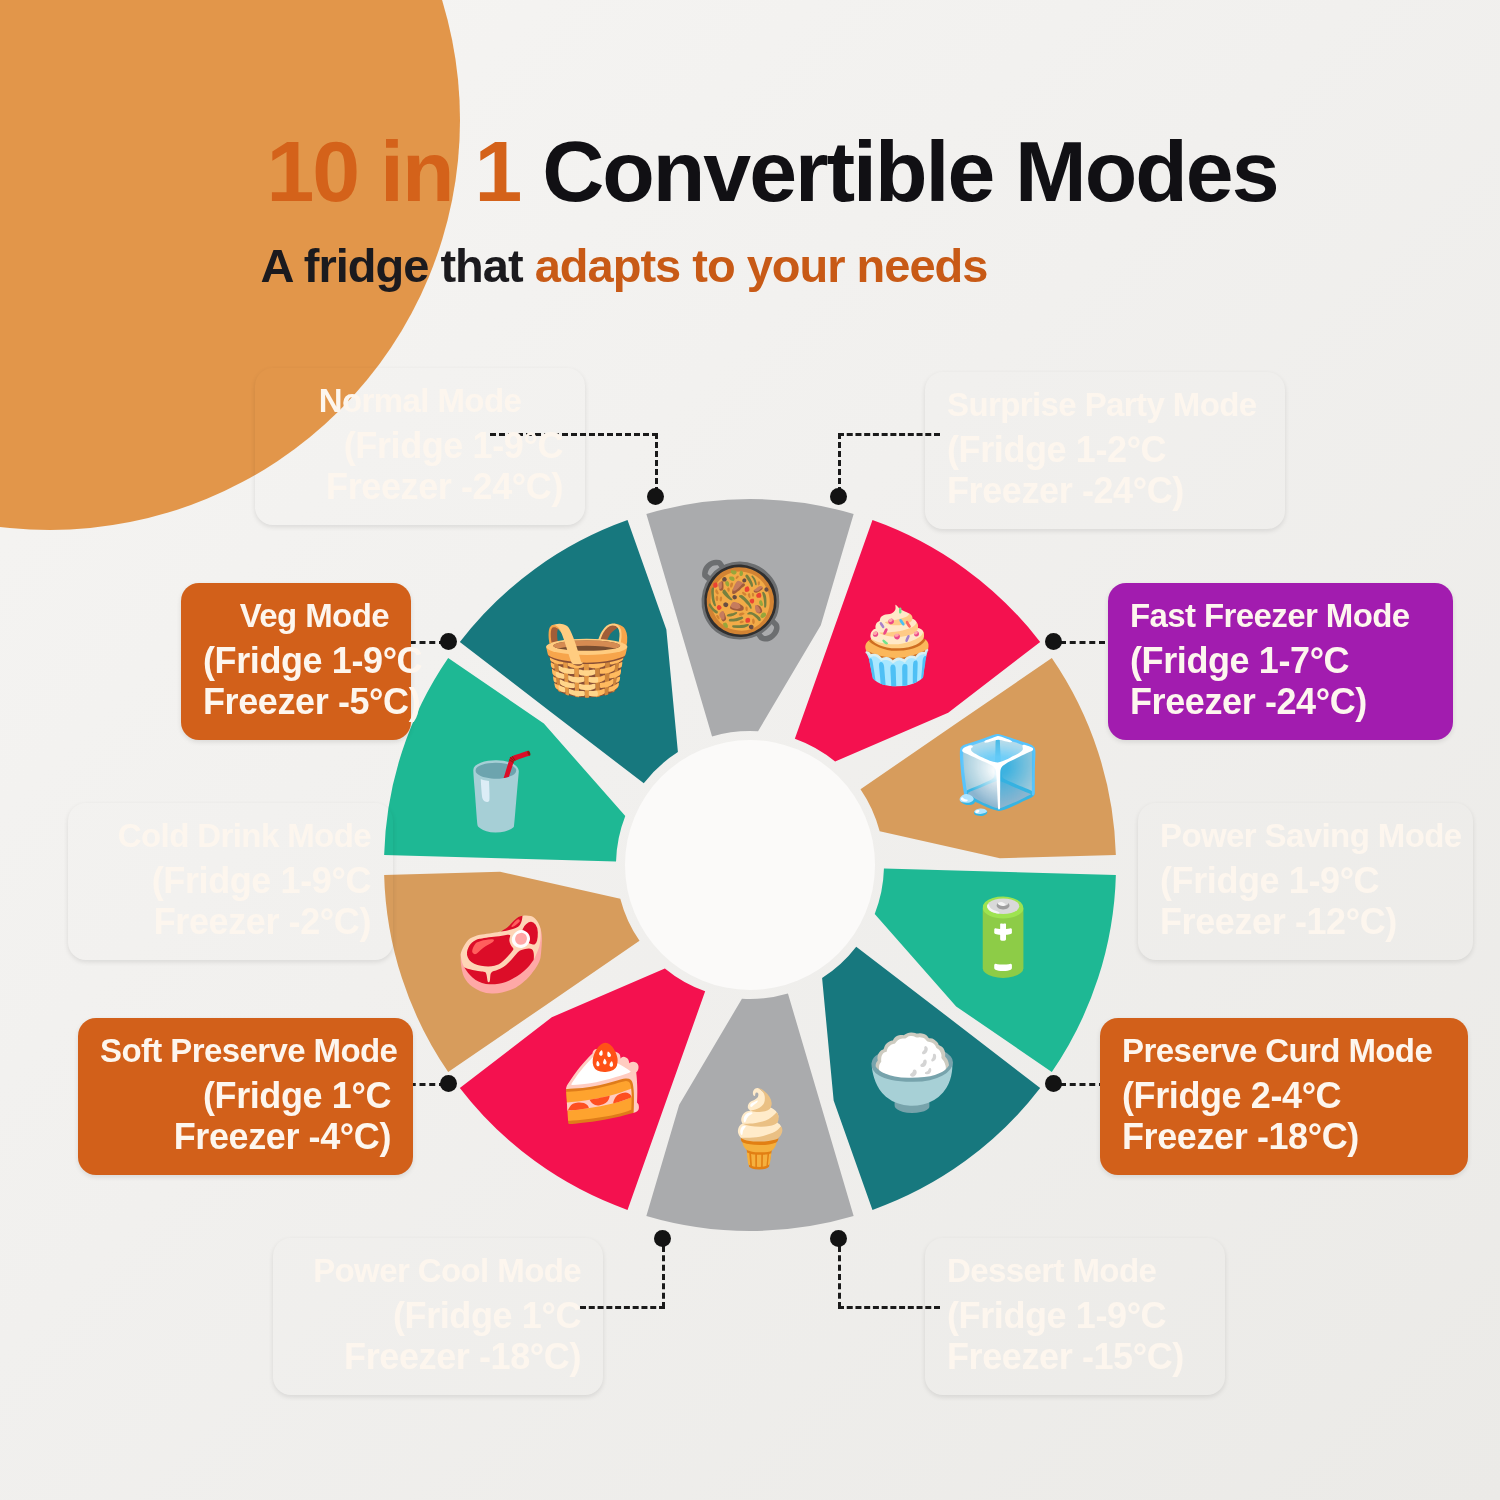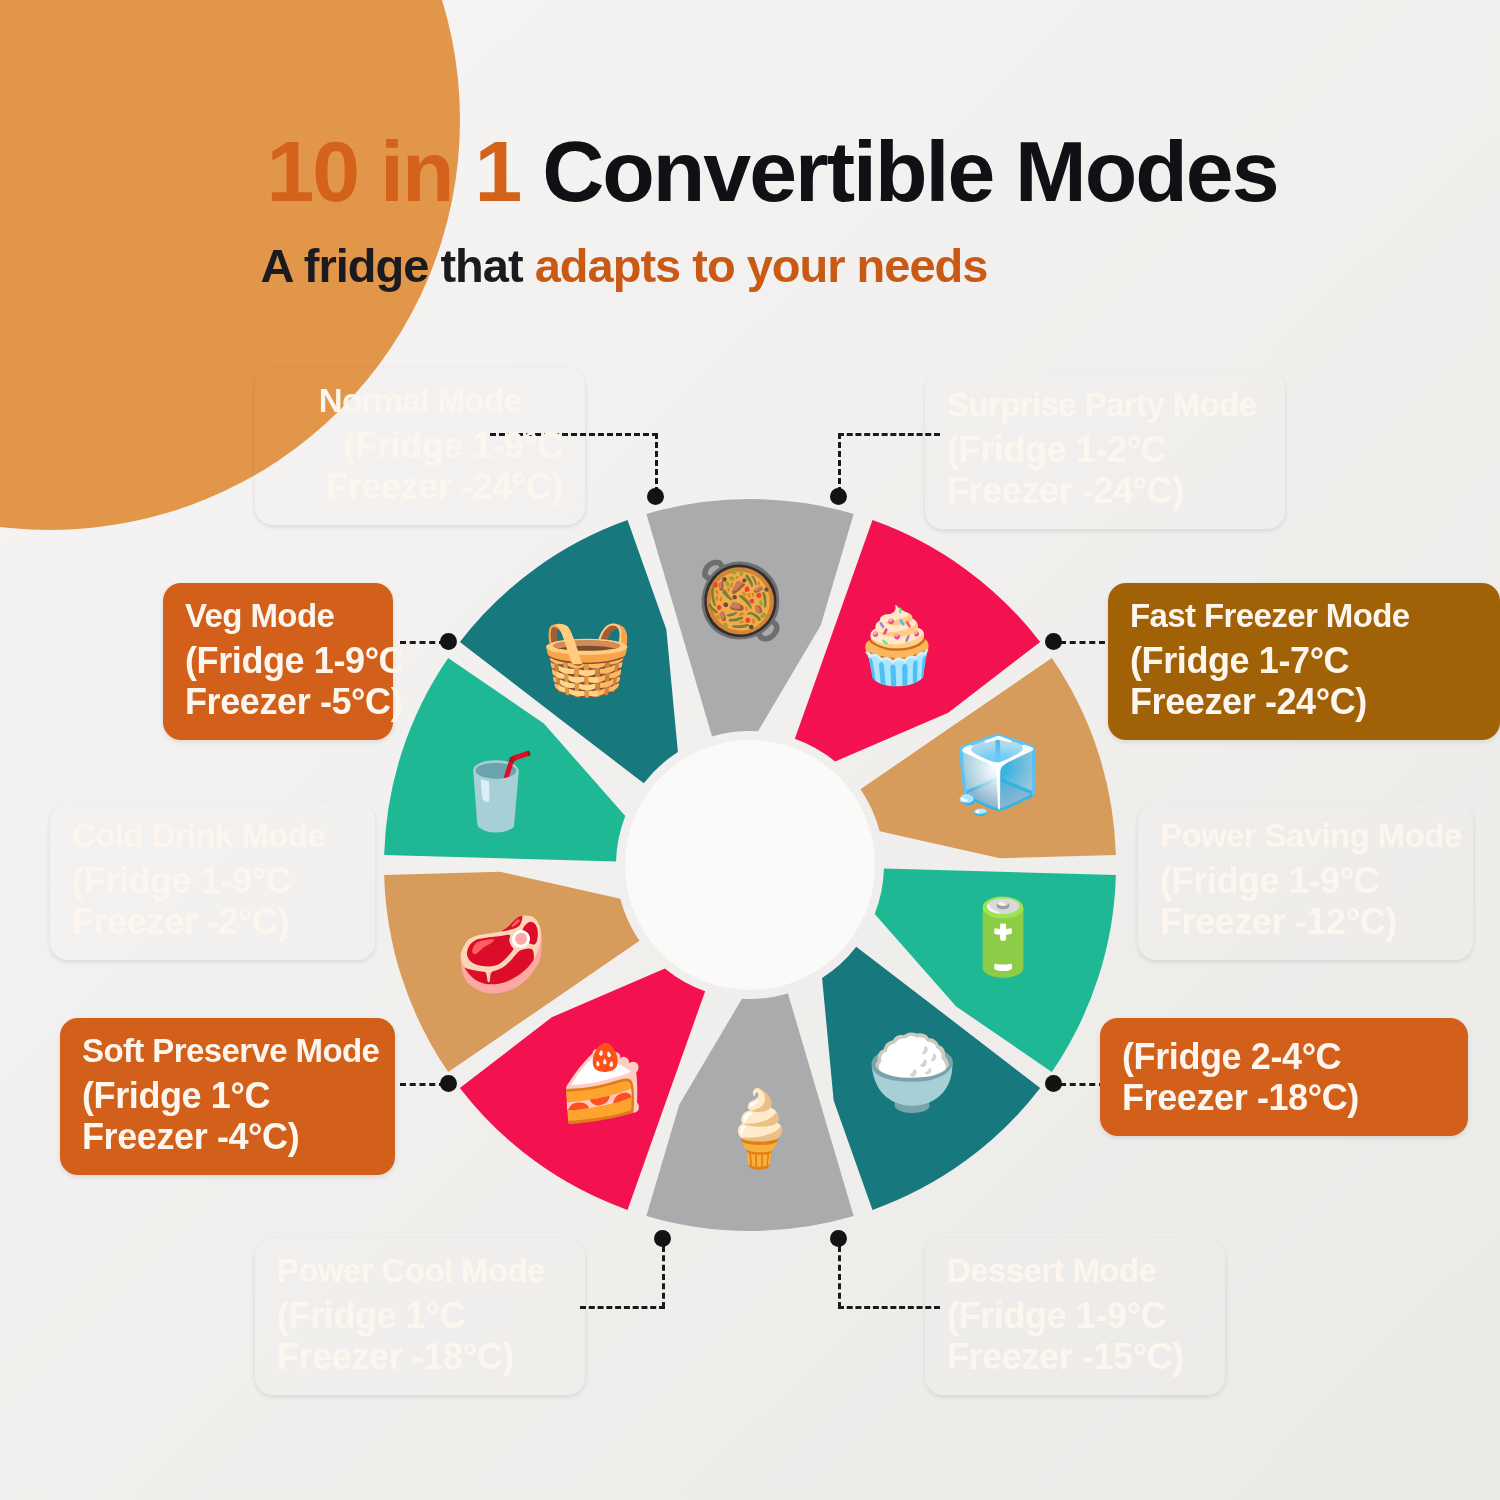--- a/index.html
+++ b/index.html
@@ -44,21 +44,21 @@
     box-shadow:0 2px 5px rgba(0,0,0,.10);
   }
   .label .name{
     font-size:33px;font-weight:bold;letter-spacing:-.6px;line-height:1.18;
     white-space:nowrap;
   }
   .label .temp{
     font-size:36px;font-weight:bold;letter-spacing:-.4px;line-height:1.14;
     margin-top:4px;white-space:nowrap;
   }
-  .label.left{}
+  .label.left{text-align:right;margin-left:18px;}
   .label.right{text-align:left;}
   .label.topleft .name{text-align:center;}
   .label.topleft .temp{text-align:right;}
   
   .conn{position:absolute;}
   .conn .seg-h{position:absolute;border-top:3px dashed #1a1a1a;height:0;}
   .conn .seg-v{position:absolute;border-left:3px dashed #1a1a1a;width:0;}
   .dot{position:absolute;width:17px;height:17px;border-radius:50%;background:#131313;}
 </style>
 </head>
@@ -155,21 +155,21 @@
   <div class="temp">(Fridge 1-2°C</div>
   <div class="temp" style="margin-top:0">Freezer -24°C)</div>
 </div>
 
 <div class="label left" style="left:163px;top:583px;width:230px;background:#D2601A;">
   <div class="name">Veg Mode</div>
   <div class="temp">(Fridge 1-9°C</div>
   <div class="temp" style="margin-top:0">Freezer -5°C)</div>
 </div>
 
-<div class="label right" style="left:1108px;top:583px;width:392px;background:#a16207;">
+<div class="label right" style="left:1108px;top:583px;width:345px;background:#a21caf;">
   <div class="name">Fast Freezer Mode</div>
   <div class="temp">(Fridge 1-7°C</div>
   <div class="temp" style="margin-top:0">Freezer -24°C)</div>
 </div>
 
 <div class="label left" style="left:50px;top:803px;width:325px;">
   <div class="name">Cold Drink Mode</div>
   <div class="temp">(Fridge 1-9°C</div>
   <div class="temp" style="margin-top:0">Freezer -2°C)</div>
 </div>
@@ -180,20 +180,21 @@
   <div class="temp" style="margin-top:0">Freezer -12°C)</div>
 </div>
 
 <div class="label left" style="left:60px;top:1018px;width:335px;background:#D2601A;">
   <div class="name">Soft Preserve Mode</div>
   <div class="temp">(Fridge 1°C</div>
   <div class="temp" style="margin-top:0">Freezer -4°C)</div>
 </div>
 
 <div class="label right" style="left:1100px;top:1018px;width:368px;background:#D2601A;">
+  <div class="name">Preserve Curd Mode</div>
   <div class="temp">(Fridge 2-4°C</div>
   <div class="temp" style="margin-top:0">Freezer -18°C)</div>
 </div>
 
 <div class="label left" style="left:255px;top:1238px;width:330px;">
   <div class="name">Power Cool Mode</div>
   <div class="temp">(Fridge 1°C</div>
   <div class="temp" style="margin-top:0">Freezer -18°C)</div>
 </div>
 

